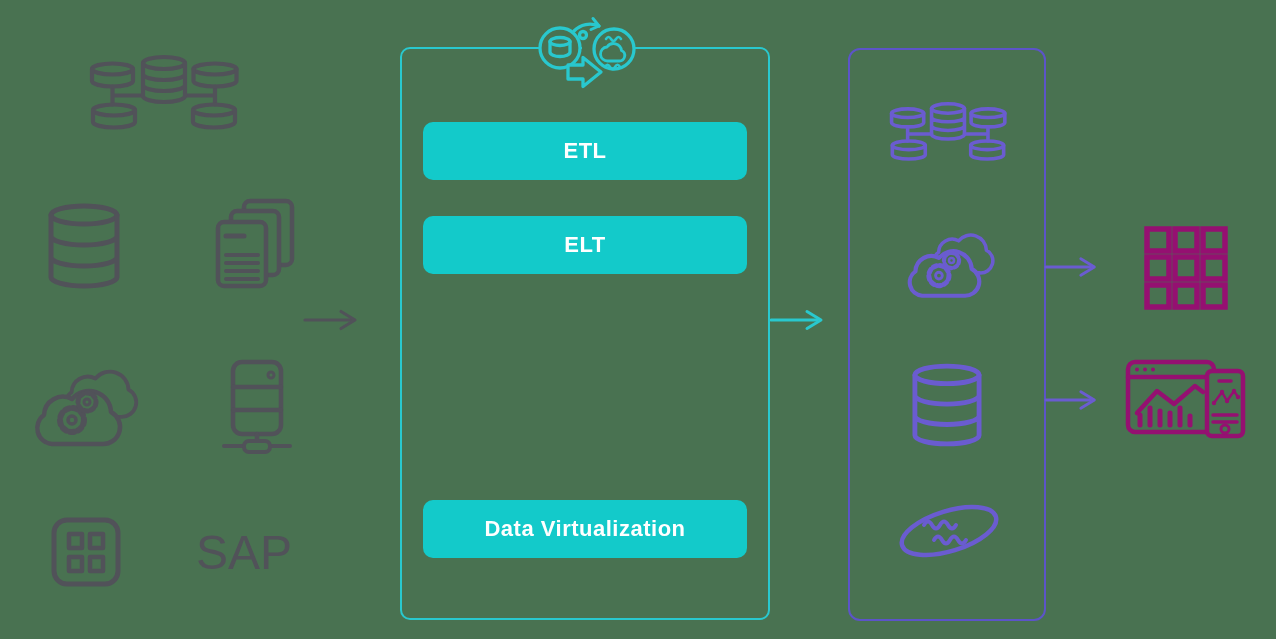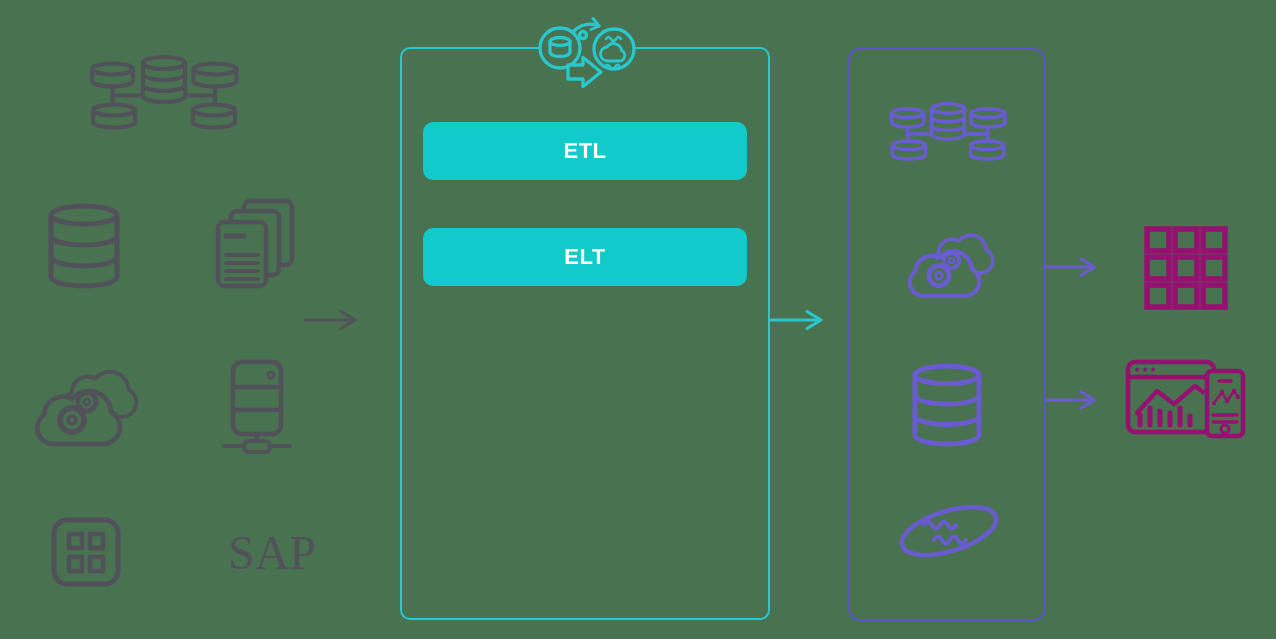--- a/index.html
+++ b/index.html
@@ -11,21 +11,21 @@
   .ic-teal{color:var(--tealBorder,#29C8CE);}
   .ic-purple{color:var(--purple,#6A5CD0);}
   .ic-magenta{color:var(--magenta,#951071);}
   .box{position:absolute; box-sizing:border-box; background:transparent;}
   .box-teal{border:2px solid var(--tealBorder,#29C8CE); border-radius:10px;}
   .box-purple{border:2px solid var(--purpleBorder,#5C54C8); border-radius:12px;}
   .pill{position:absolute; left:423px; width:324px; height:58px; background:var(--teal,#13CACA);
         border-radius:10px; display:flex; align-items:center; justify-content:center;}
   .pill span{color:var(--white,#FFFFFF); font-size:22px; font-weight:700; letter-spacing:0.5px;}
   .sap{position:absolute; left:196px; top:523px; width:120px; height:60px; line-height:60px;
-       text-align:right; font-size:48px; font-weight:400; color:var(--gray,#515259); letter-spacing:0px;font-family:Liberation Serif, serif;}
+       text-align:left; font-size:48px; font-weight:400; color:var(--gray,#515259); letter-spacing:0px;}
 </style>
 </head>
 <body>
 
 <div id="canvas">
 
   <svg class="abs ic-gray" style="left:90px;top:55px;width:148px;height:76px" viewBox="0 0 148 76">
     <g fill="none" stroke="currentColor" stroke-width="4.2" stroke-linecap="round" stroke-linejoin="round">
       <path d="M22.5,31.5 V49.5 M125,31.5 V49.5 M22.5,40.5 H53 M95,40.5 H125"></path>
       <ellipse cx="74" cy="8" rx="21" ry="6"></ellipse>
@@ -114,22 +114,25 @@
       <path d="M37,17 A22,22 0 0 1 62,12"></path>
       <path d="M62,12 L56,4.5 M62,12 L54,15.5" stroke-width="3"></path>
       <circle cx="46" cy="21" r="3.5" fill="var(--bg)"></circle>
       <path d="M31,51 H46 V43.5 L64,58 L46,72.5 V65 H31 z" fill="var(--bg)"></path>
     </g>
   </svg>
 
   <div class="pill" style="top:122px">
     <span>ETL</span>
   </div>
-  <div class="pill" style="top:228px">
+  <div class="pill" style="top:216px">
     <span>ELT</span>
+  </div>
+  <div class="pill" style="top:500px">
+    <span>Data Virtualization</span>
   </div>
 
   <svg class="abs ic-teal" style="left:770px;top:308px;width:62px;height:24px" viewBox="0 0 62 24">
     <g fill="none" stroke="currentColor" stroke-width="3" stroke-linecap="round" stroke-linejoin="round">
       <line x1="1" y1="12" x2="47" y2="12"></line>
       <polyline points="37,3.5 51,12 37,20.5"></polyline>
     </g>
   </svg>
 
   <div class="box box-purple" style="left:848px;top:48px;width:198px;height:573px"></div>

